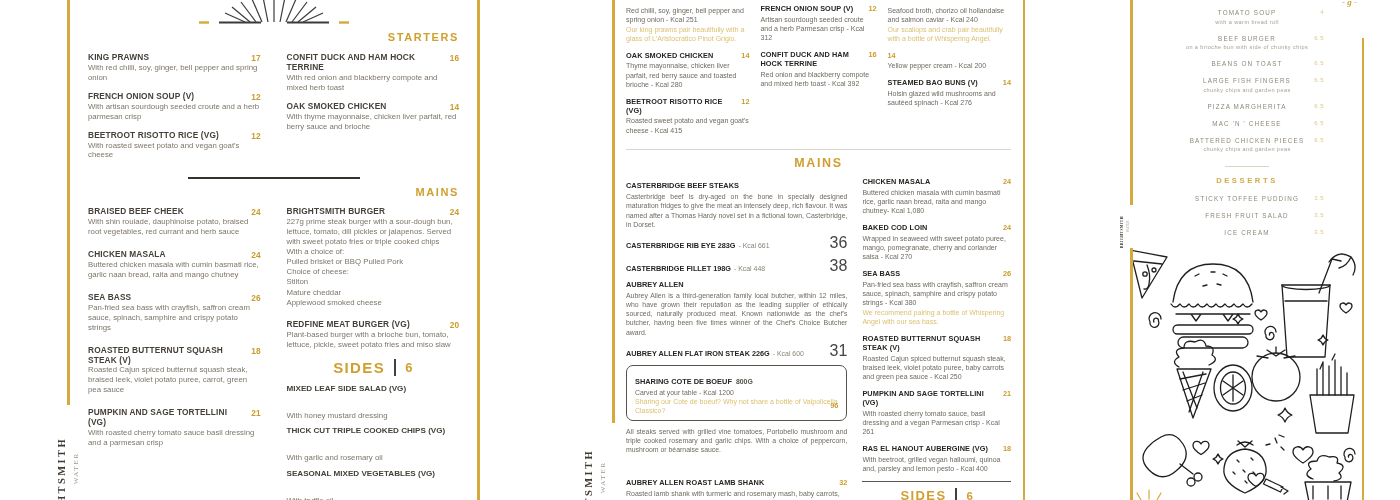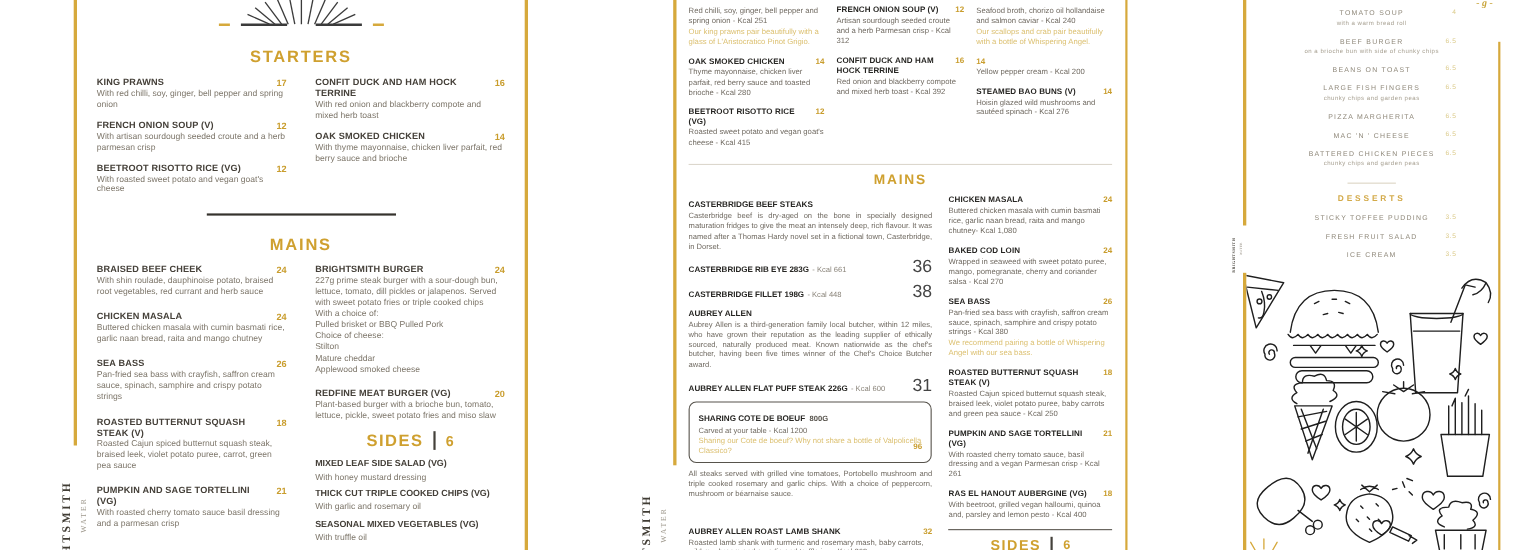--- a/index.html
+++ b/index.html
@@ -25,21 +25,21 @@
   #p2 .vt1{left:-29px;top:449px;font-size:10.5px;letter-spacing:2.4px;}
   #p2 .vt2{left:-13px;top:461px;font-size:7px;letter-spacing:1.8px;}
   #p3 .vt1{left:-10px;top:216px;font-size:3.6px;letter-spacing:.5px;}
   #p3 .vt2{left:-4px;top:220px;font-size:3px;letter-spacing:.4px;}
 
   .pc{position:relative;}
   #p1c{padding:0 21px;}
   #p2c{padding:0 14px;}
 
   .h{color:#cfa02f;font-weight:bold;text-align:center;letter-spacing:1.6px;}
-  #p1 .h{font-size:15px;margin:18px 0 0;}
+  #p1 .h{font-size:11px;margin:6px 0 0;text-align:right;}
   #p2 .h{font-size:12.5px;margin:6px 0 0;}
 
   .logo{display:block;margin:0 auto;}
 
   .grid2{display:grid;grid-template-columns:1fr 1fr;column-gap:26px;margin-top:10px;}
   .grid3{display:grid;grid-template-columns:1fr .94fr 1fr;column-gap:11px;padding-top:4px;}
 
   .div1{width:172px;height:2px;background:#35322d;margin:8px auto 7px;}
   .div2{height:1.5px;background:#dcd7cd;margin:6px 0 0;}
   .div3{height:1.5px;background:#5b5750;margin:2px 0 6px;}
@@ -54,21 +54,21 @@
   .mi .ds2{color:#7d766a;font-size:7.8px;line-height:1.3;}
 
   .sideshead{display:flex;justify-content:center;align-items:center;gap:9px;margin:6px 0 8px;}
   .sh-t{color:#cfa02f;font-weight:bold;letter-spacing:1.4px;}
   .sh-sep{width:2px;background:#44413b;}
   .sh-p{color:#cfa02f;font-weight:bold;}
   #p1 .sh-t{font-size:15px;} #p1 .sh-sep{height:17px;} #p1 .sh-p{font-size:13px;}
   #p2 .sh-t{font-size:13px;} #p2 .sh-sep{height:15px;} #p2 .sh-p{font-size:11.5px;}
   .sideitem{margin-bottom:6.5px;}
   .sideitem .nm{font-weight:bold;color:#454039;font-size:8.1px;}
-  .sideitem .ds{color:#7d766a;font-size:7.8px;margin-top:3px;}
+  .sideitem .ds{color:#7d766a;font-size:7.8px;margin-top:18px;}
 
   
   .mi2{margin-bottom:8px;}
   .mi2 .nm{font-weight:bold;color:#262522;font-size:7.3px;line-height:1.25;letter-spacing:.1px;}
   .mi2 .pr{color:#c99d2d;font-weight:bold;font-size:7.3px;flex:none;}
   .mi2 .ds{color:#6f6960;font-size:7px;line-height:1.3;margin-top:1.5px;}
   .gold{color:#dcc071;font-size:7px;line-height:1.3;margin-top:1px;}
   .para{color:#6f6960;font-size:6.9px;line-height:1.33;text-align:justify;margin:2px 0 5px;}
   .ttl2{font-weight:bold;color:#262522;font-size:7.4px;margin-top:4px;}
   .srow{display:flex;justify-content:space-between;align-items:baseline;margin:0 0 5px;}
@@ -327,21 +327,21 @@
             <span><span class="nm">CASTERBRIDGE RIB EYE 283G</span><span class="kc">- Kcal 661</span></span>
             <span class="pr">36</span>
           </div>
           <div class="srow">
             <span><span class="nm">CASTERBRIDGE FILLET 198G</span><span class="kc">- Kcal 448</span></span>
             <span class="pr">38</span>
           </div>
           <div class="ttl2" style="margin-bottom: 2px;">AUBREY ALLEN</div>
           <div class="para">Aubrey Allen is a third-generation family local butcher, within 12 miles, who have grown their reputation as the leading supplier of ethically sourced, naturally produced meat. Known nationwide as the chef's butcher, having been five times winner of the Chef's Choice Butcher award.</div>
           <div class="srow">
-            <span><span class="nm">AUBREY ALLEN FLAT PUFF STEAK 226G</span><span class="kc">- Kcal 600</span></span>
+            <span><span class="nm">AUBREY ALLEN FLAT IRON STEAK 226G</span><span class="kc">- Kcal 600</span></span>
             <span class="pr">31</span>
           </div>
           <div class="sbox">
             <div><span class="bttl">SHARING COTE DE BOEUF</span><span class="bsz">800G</span></div>
             <span class="bpr">96</span>
             <div class="bsub">Carved at your table - Kcal 1200</div>
             <div class="gold">Sharing our Cote de boeuf? Why not share a bottle of Valpolicella Classico?</div>
           </div>
           <div class="para">All steaks served with grilled vine tomatoes, Portobello mushroom and triple cooked rosemary and garlic chips. With a choice of peppercorn, mushroom or béarnaise sauce.</div>
           <div class="mi2" style="margin-top: 24px;">

